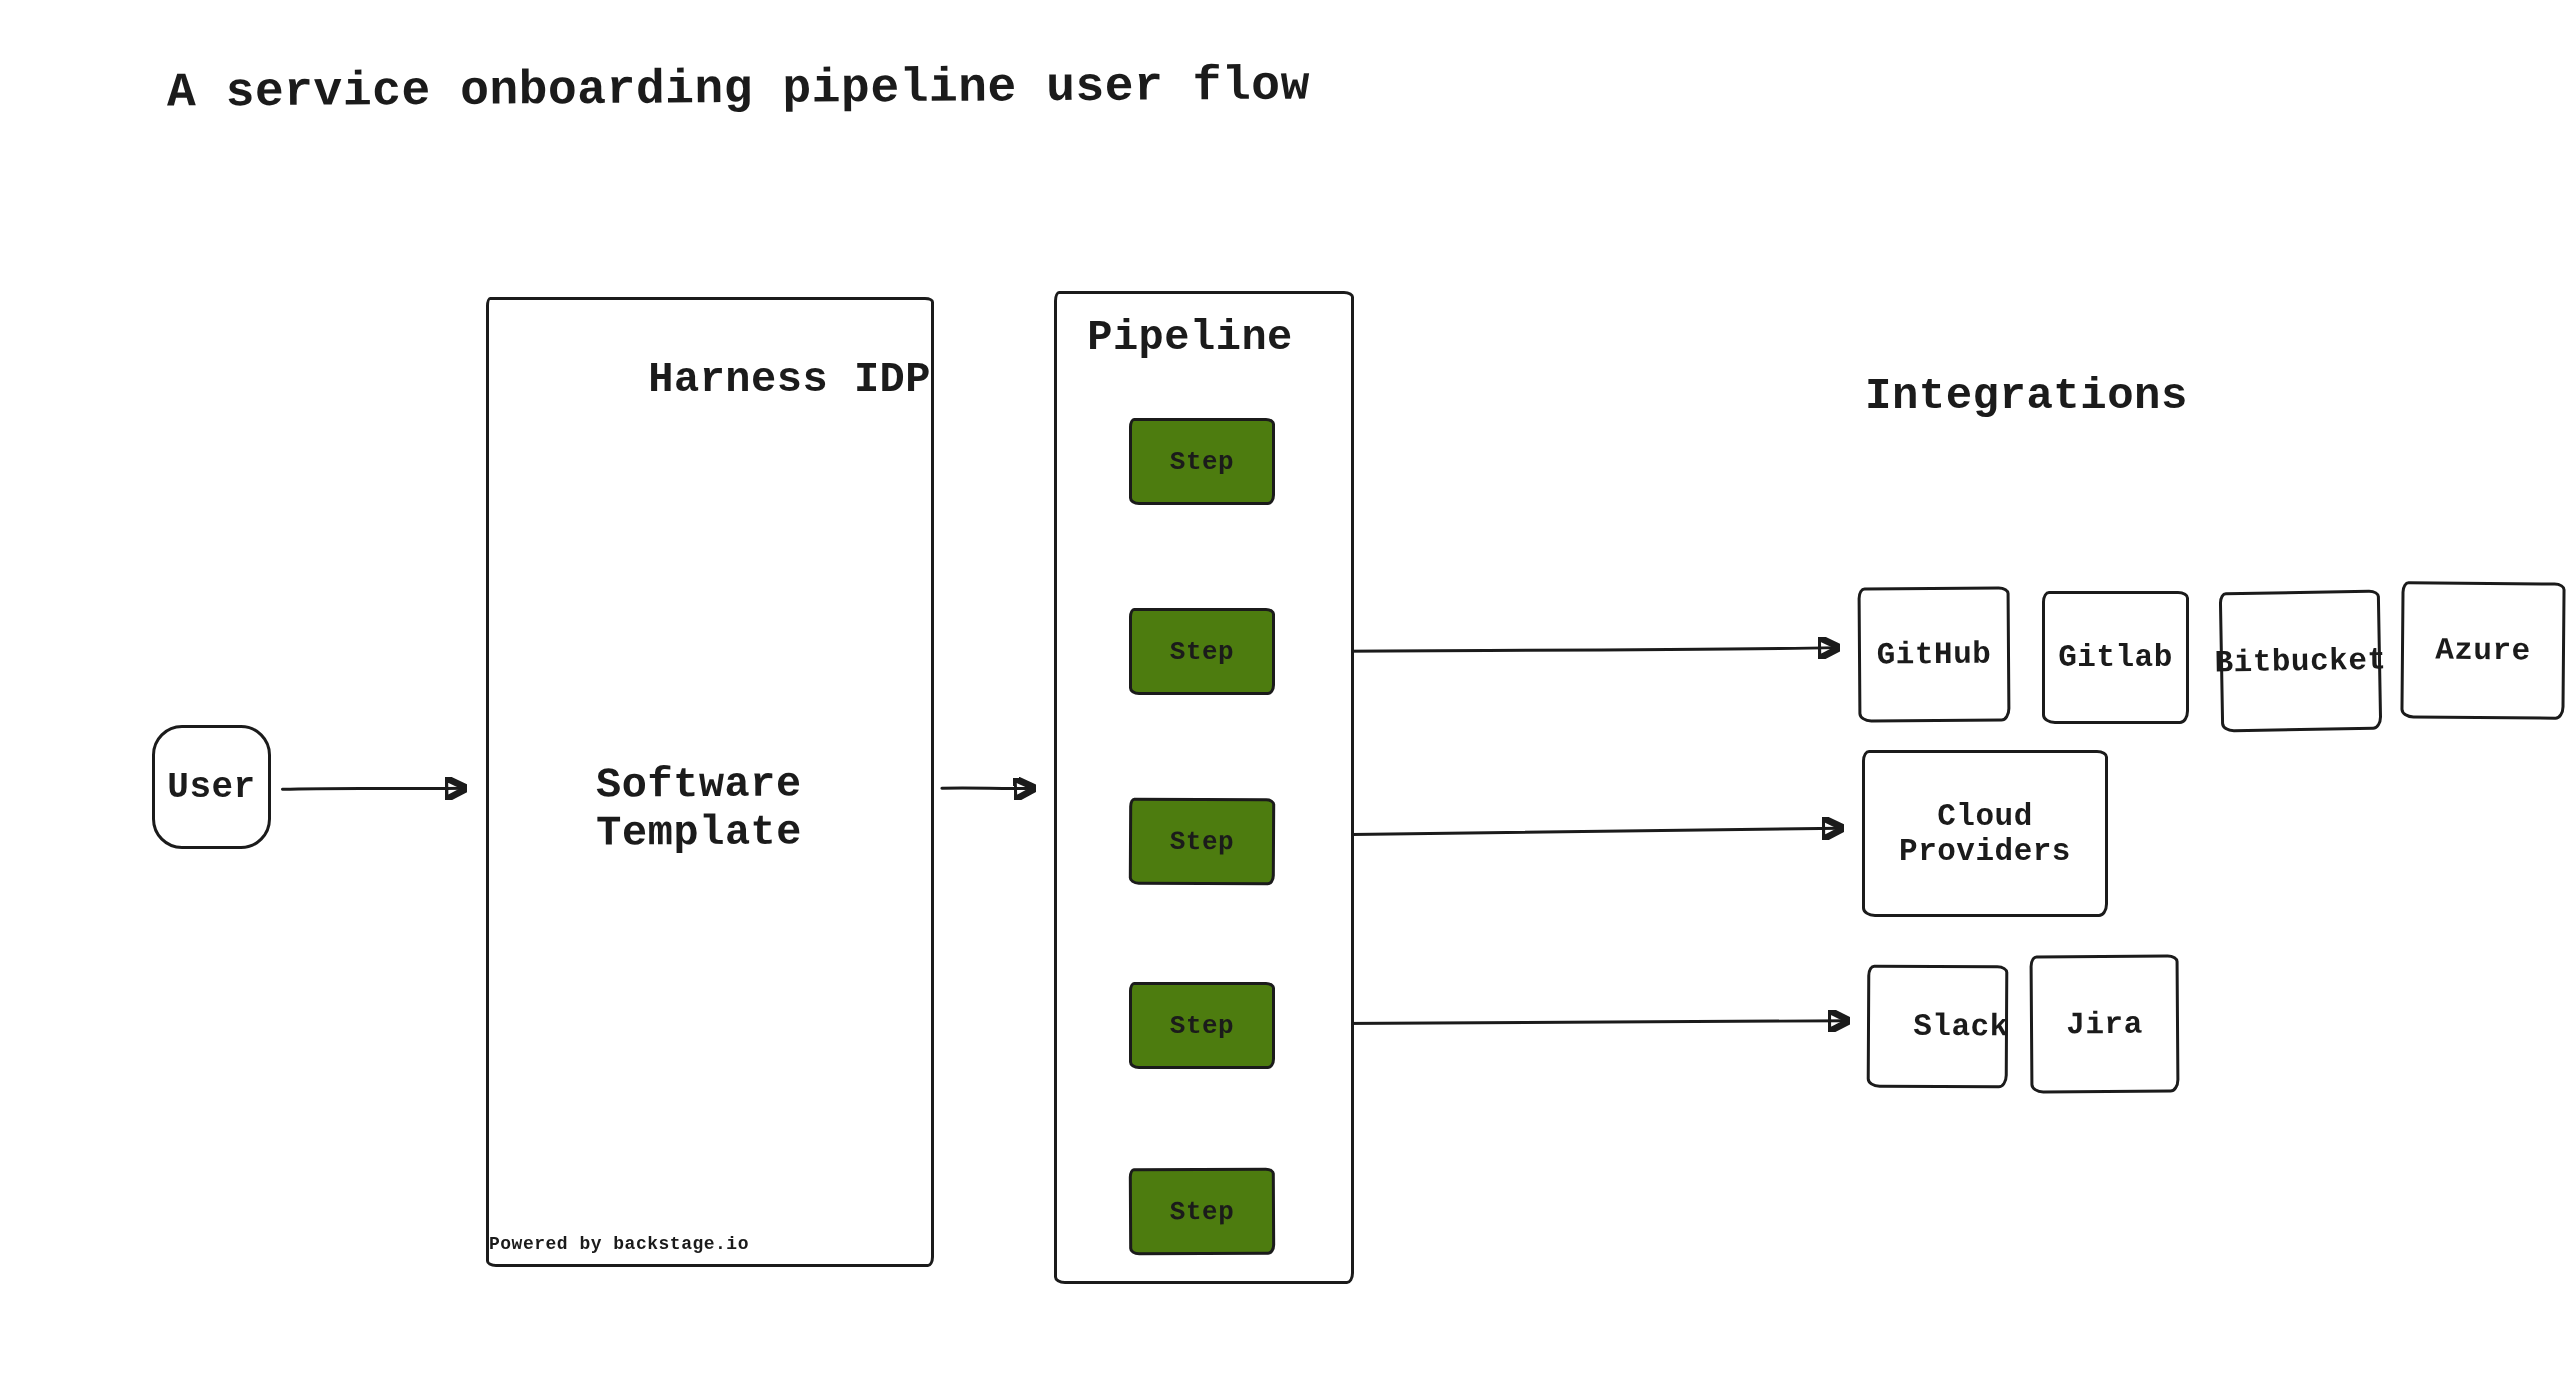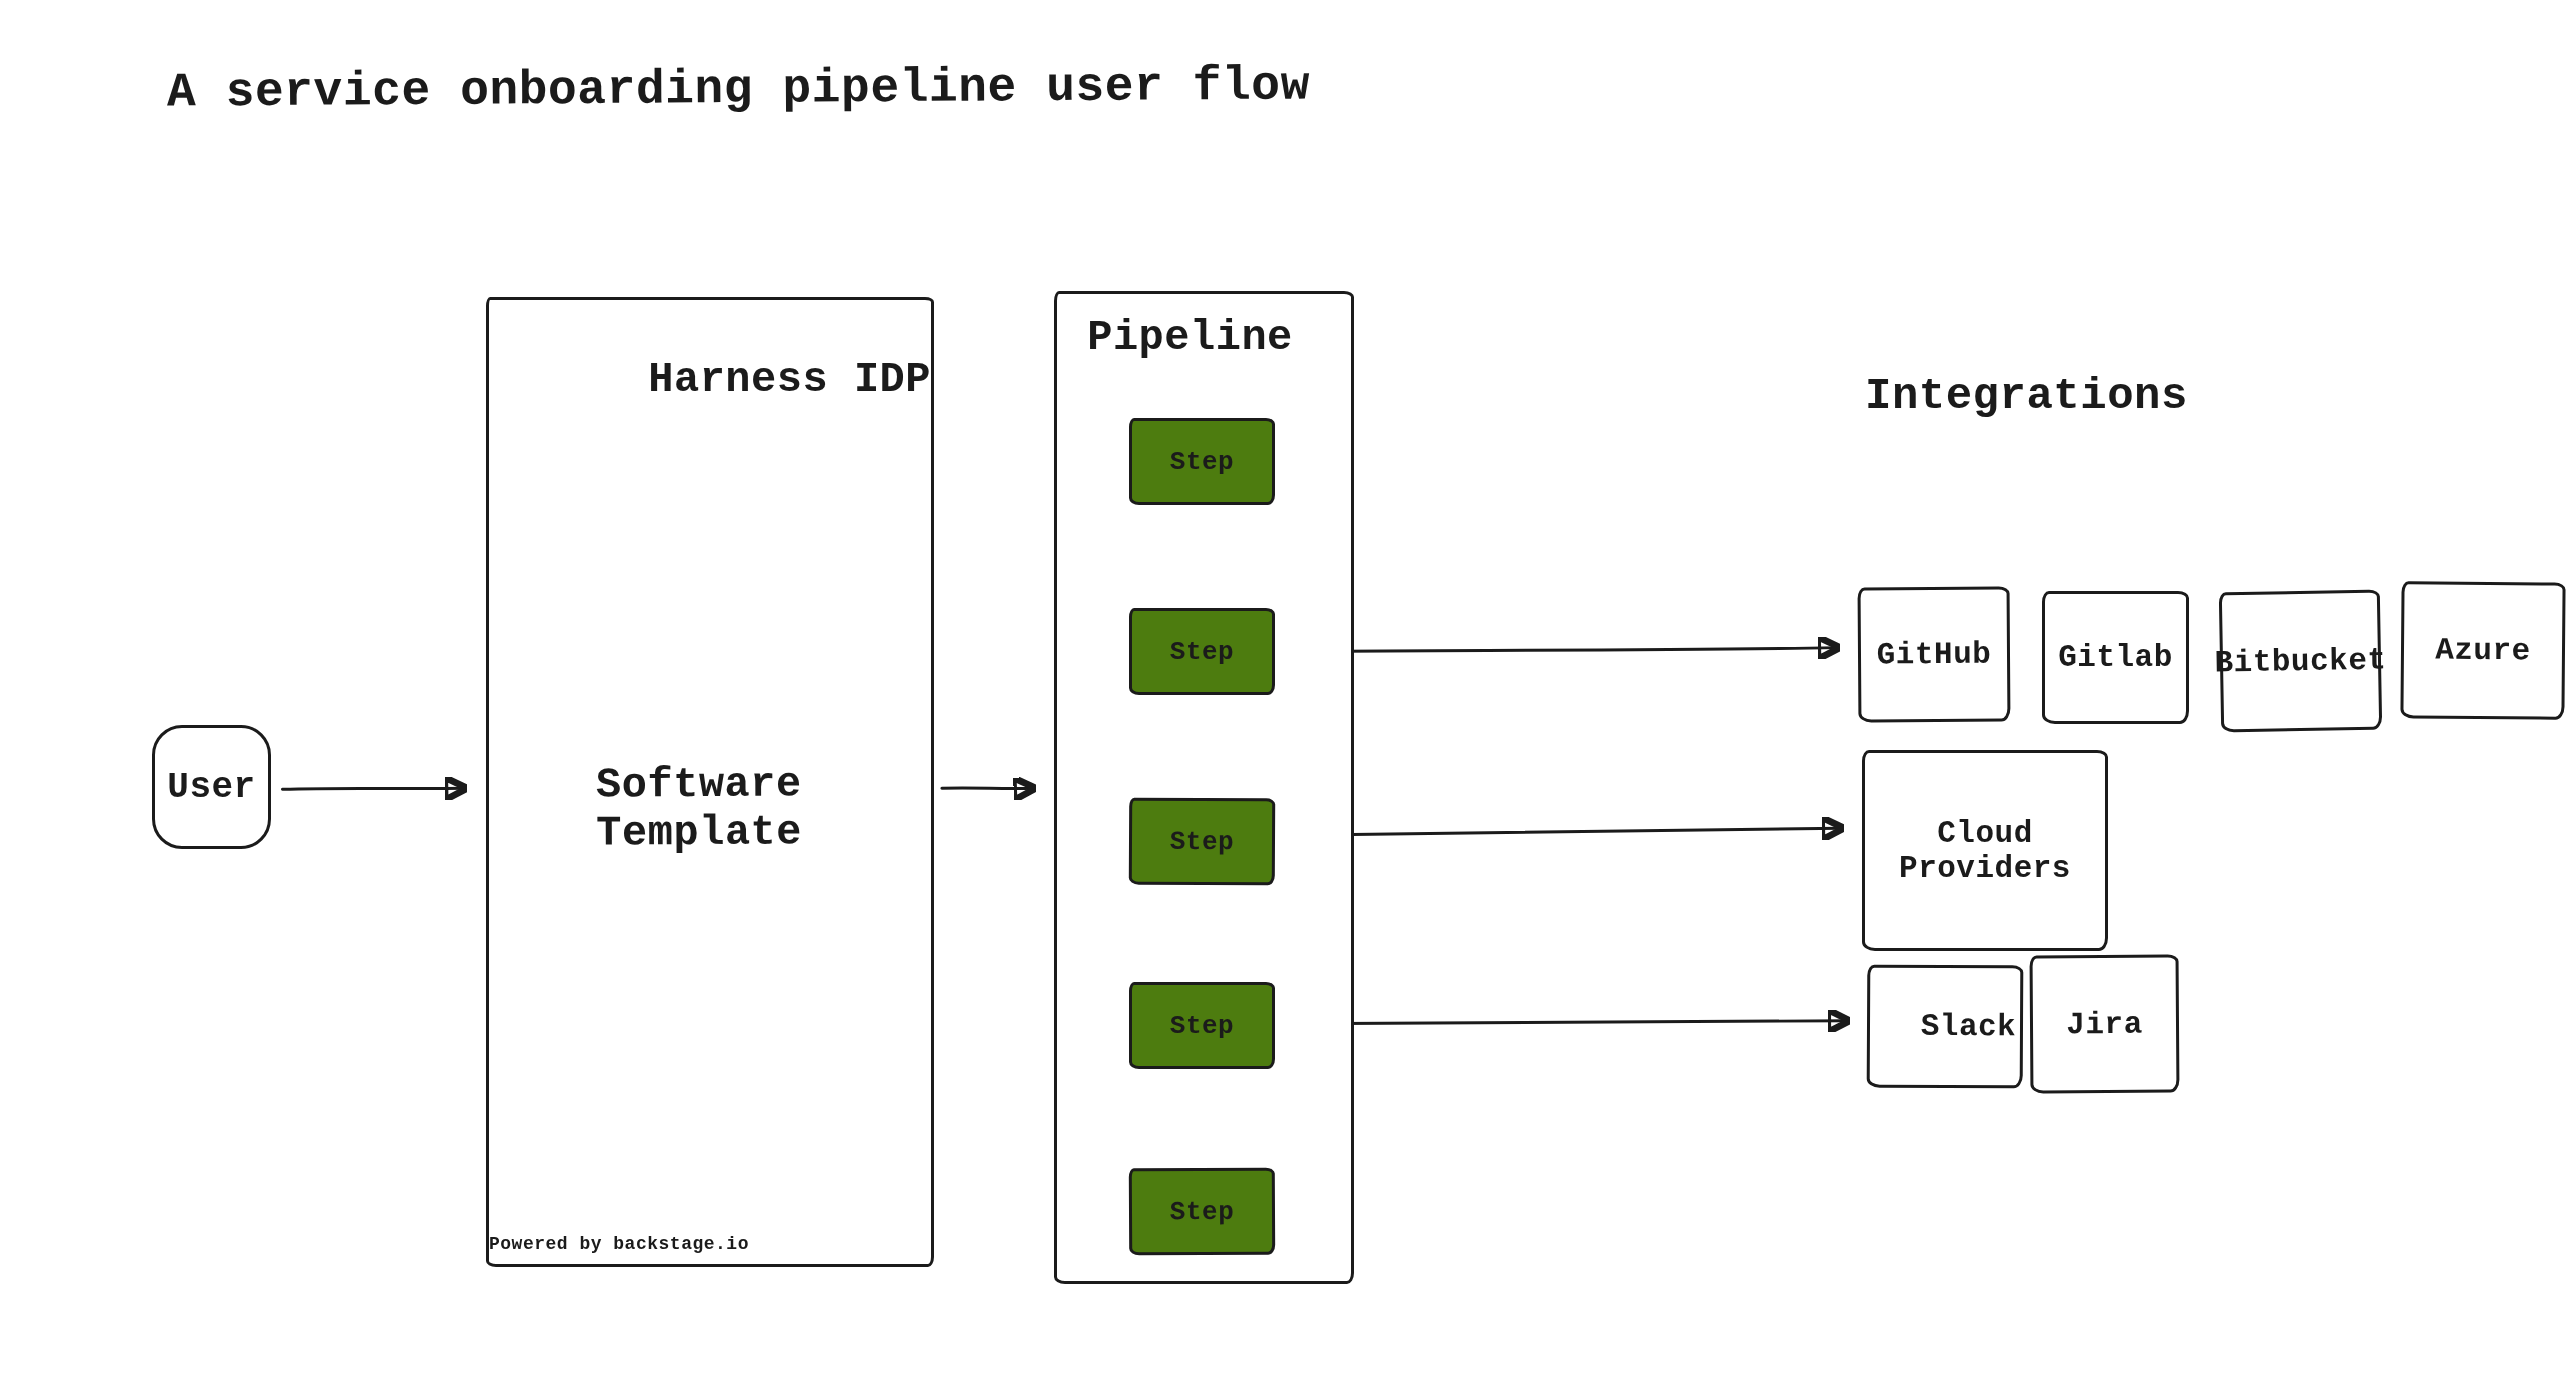--- a/index.html
+++ b/index.html
@@ -79,22 +79,22 @@
   
   #integrations-title{
     position:absolute;left:1826px;top:371px;
     font-size:44px;font-weight:700;white-space:nowrap;
   }
   .intbox{font-size:31px;font-weight:600;}
   #box-github{left:1819px;top:587px;width:152px;height:135px;transform:rotate(-.4deg);}
   #box-gitlab{left:2003px;top:591px;width:147px;height:133px;}
   #box-bitbucket{left:2181px;top:591px;width:161px;height:140px;transform:rotate(-1deg);}
   #box-azure{left:2362px;top:582px;width:164px;height:137px;transform:rotate(.5deg);}
-  #box-cloud{left:1823px;top:750px;width:246px;height:201px;}
-  #box-slack{left:1828px;top:965px;width:156px;height:123px;transform:rotate(.3deg);padding-left:47px;}
+  #box-cloud{left:1823px;top:750px;width:246px;height:167px;}
+  #box-slack{left:1828px;top:965px;width:141px;height:123px;transform:rotate(.3deg);padding-left:47px;}
   #box-jira{left:1991px;top:955px;width:149px;height:138px;transform:rotate(-.4deg);}
   
   #connectors{
     position:absolute;left:0;top:0;width:2576px;height:1401px;
     pointer-events:none;
   }
   #connectors path{
     stroke:#1b1b1b;stroke-width:3;fill:none;stroke-linecap:round;
   }
 </style>

